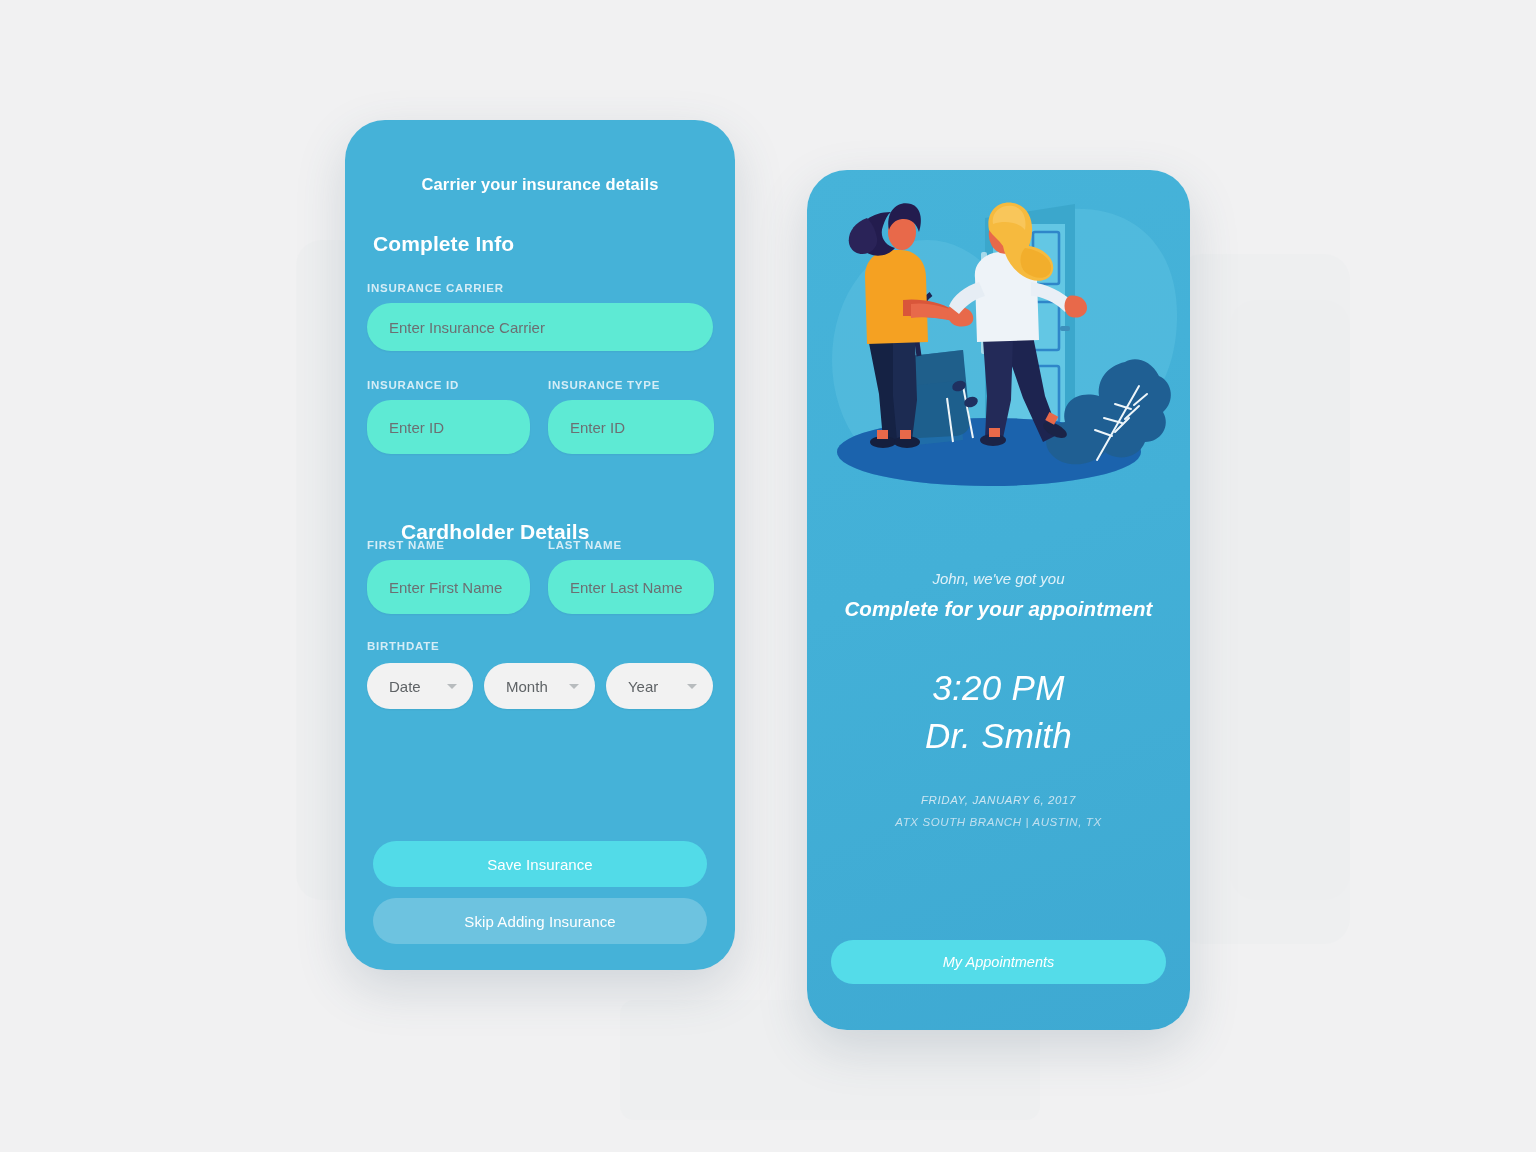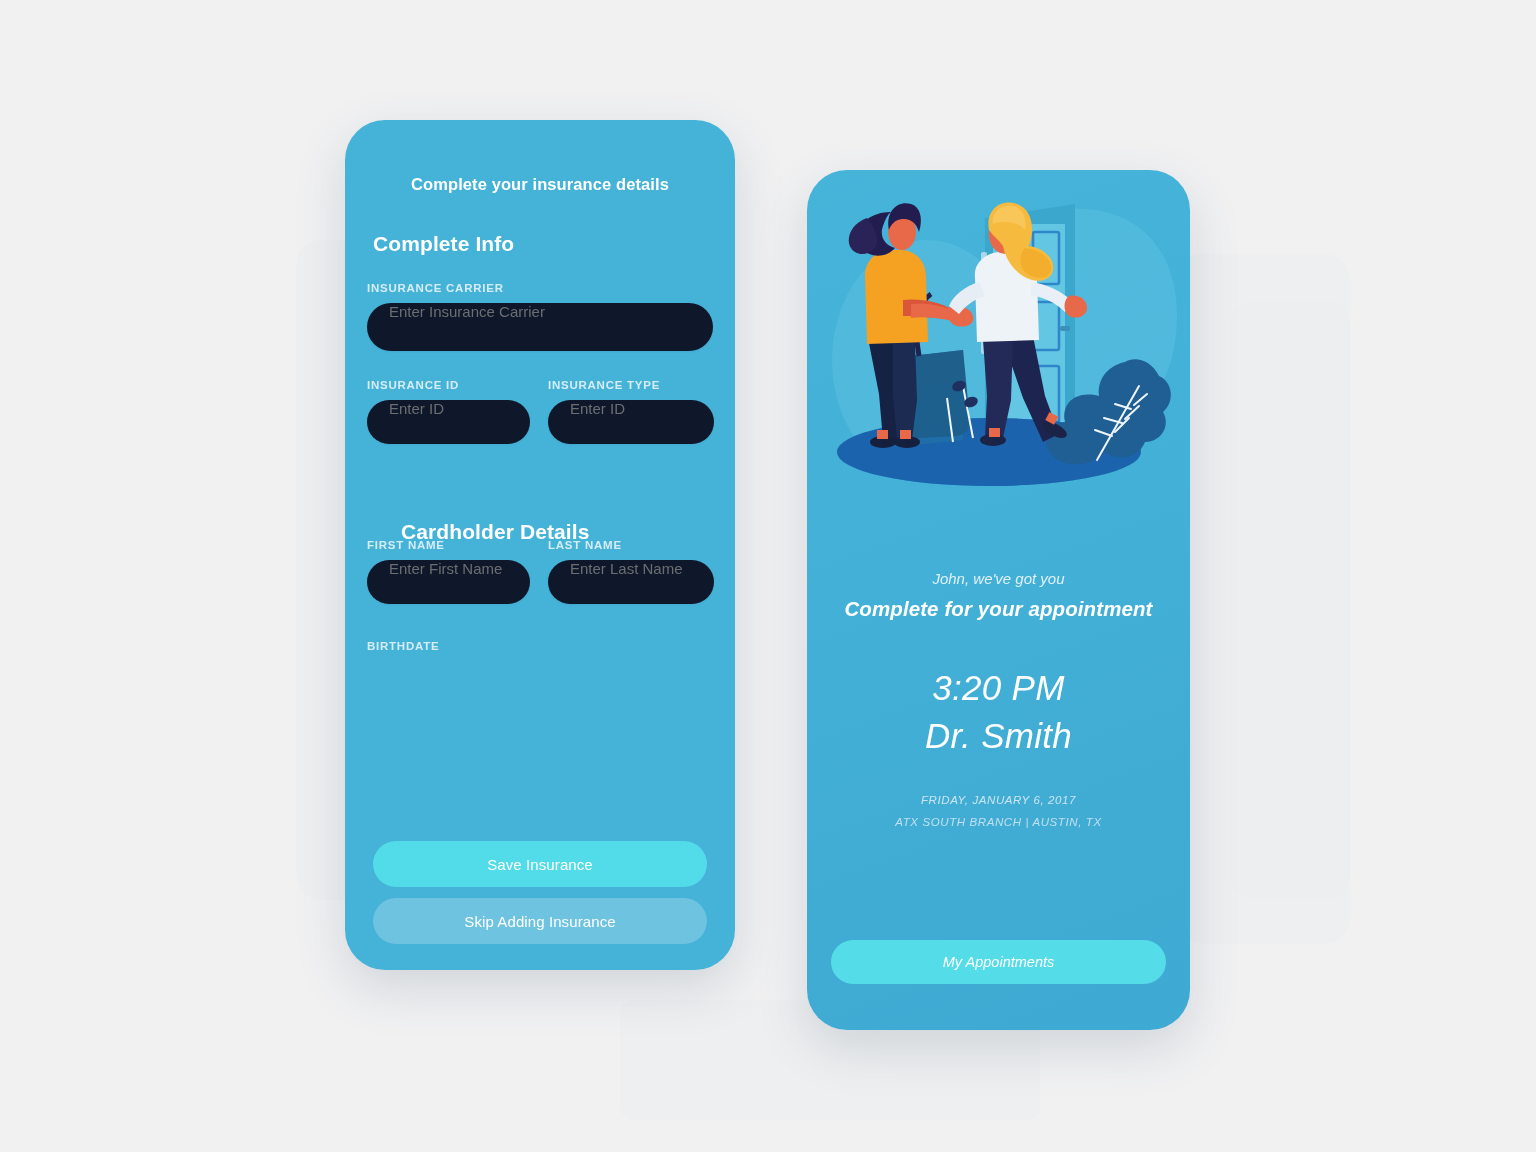--- a/index.html
+++ b/index.html
@@ -48,29 +48,29 @@
     margin:38px 0 0 28px;
     color:#ffffff; font-size:21px; font-weight:700;
     letter-spacing:.1px;
   }
   .field-label {
     color:#e2f2f9; font-size:11.5px; font-weight:700;
     letter-spacing:.75px; text-transform:uppercase;
     opacity:.92;
   }
   .pill {
-    background:#0f172a;
+    background:#5eead4;
     border-radius:24px;
     height:48px;
-    display:flex; align-items:flex-start;
+    display:flex; align-items:center;
     padding:0 0 0 22px;
     color:#6c6f72; font-size:15px;
     box-shadow:0 1px 2px rgba(0,0,0,.05);
   }
-  .pill.sm { height:44px; }
+  .pill.sm { height:54px; }
 
   .f-carrier  { position:absolute; left:22px; top:162px; width:346px; }
   .f-carrier .pill { width:346px; }
 
   .f-id       { position:absolute; left:22px; top:259px; width:163px; }
   .f-id .pill { width:163px; }
   .f-type     { position:absolute; left:203px; top:259px; width:166px; }
   .f-type .pill { width:166px; }
 
   .head2      { position:absolute; left:28px; top:362px; }
@@ -130,21 +130,21 @@
 
 <div id="stage">
 
   <div class="bg-shape s1"></div>
   <div class="bg-shape s2"></div>
   <div class="bg-shape s3"></div>
   <div class="bg-shape s4"></div>
 
   <div class="phone phone-left">
 
-    <div class="screen-title">Complete your insurance details</div>
+    <div class="screen-title">Carrier your insurance details</div>
 
     <div class="section-head">Complete Info</div>
 
     <div class="f-carrier">
       <span class="field-label label-gap">INSURANCE CARRIER</span>
       <div class="pill">
         <span>Enter Insurance Carrier</span>
       </div>
     </div>
 
@@ -173,20 +173,34 @@
 
     <div class="f-last">
       <span class="field-label label-gap">LAST NAME</span>
       <div class="pill sm">
         <span>Enter Last Name</span>
       </div>
     </div>
 
     <div class="f-birth">
       <span class="field-label">BIRTHDATE</span>
+      <div class="selects">
+        <div class="select w1">
+          <span>Date</span>
+          <span class="caret"></span>
+        </div>
+        <div class="select w2">
+          <span>Month</span>
+          <span class="caret"></span>
+        </div>
+        <div class="select w3">
+          <span>Year</span>
+          <span class="caret"></span>
+        </div>
+      </div>
     </div>
 
     <div class="btn-wrap-left">
       <div class="btn btn-primary">Save Insurance</div>
       <div class="btn btn-ghost">Skip Adding Insurance</div>
     </div>
   </div>
 
   <div class="phone phone-right">
 

